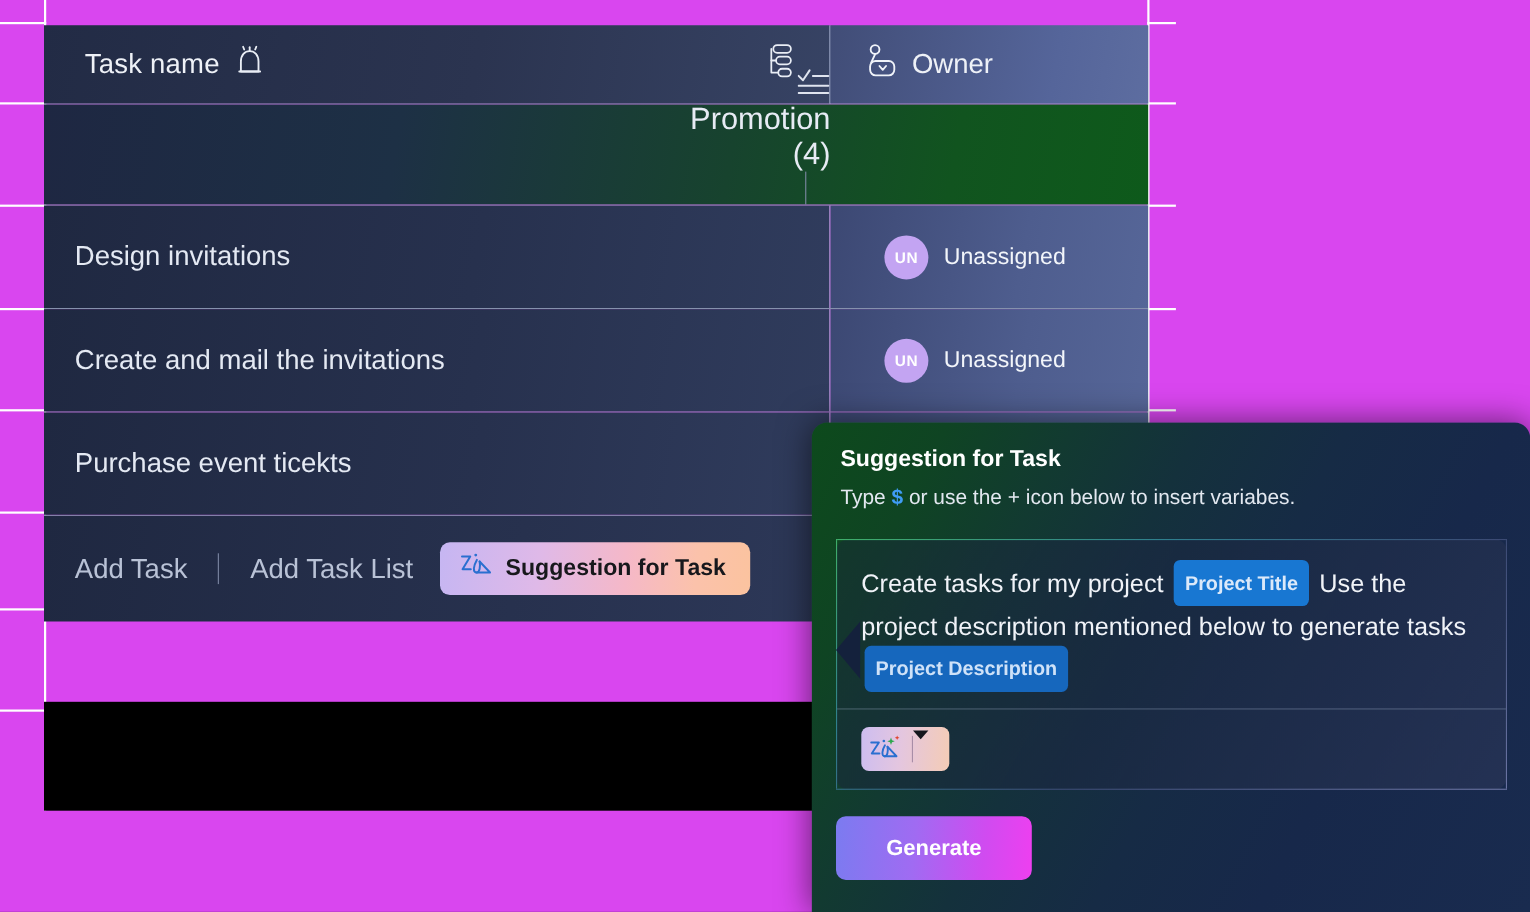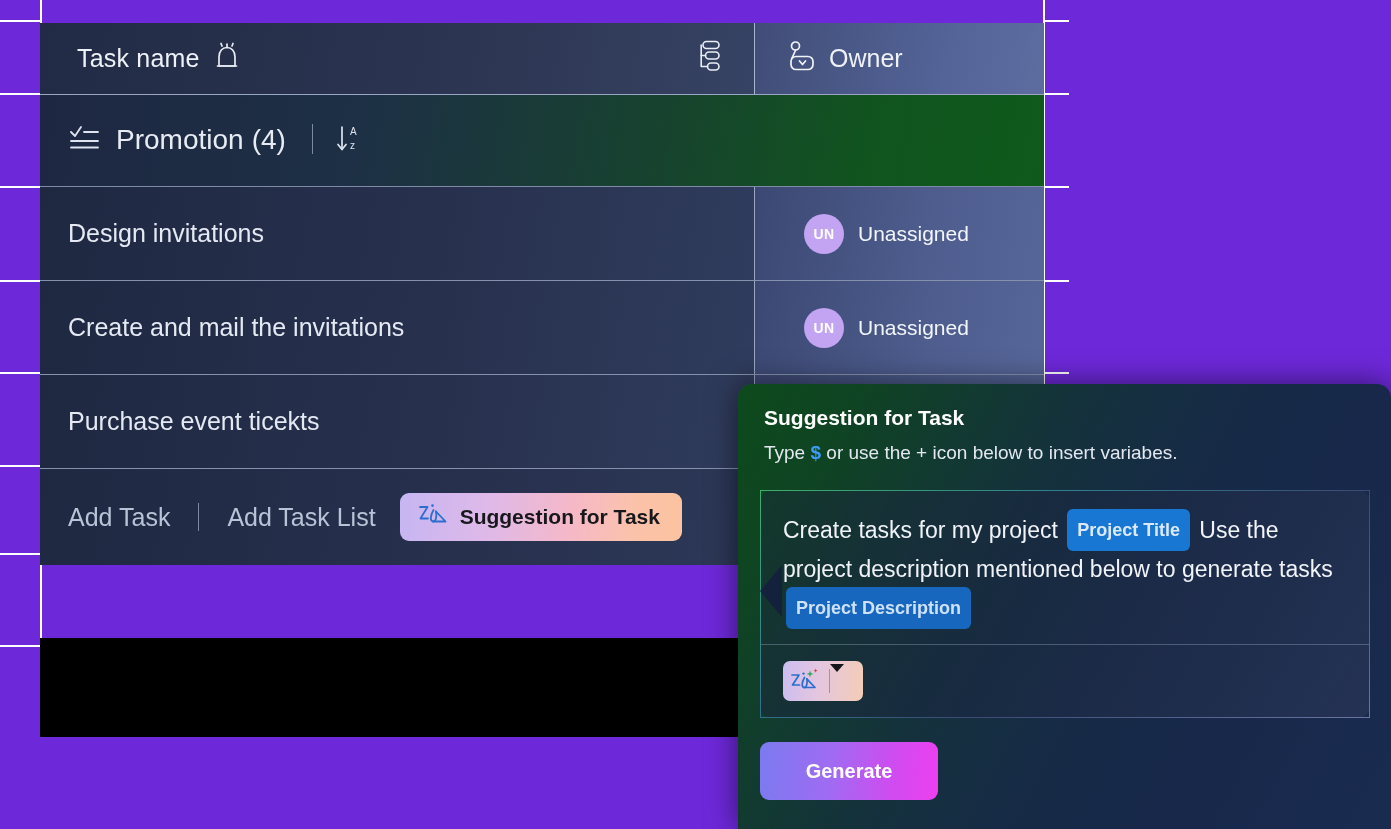--- a/index.html
+++ b/index.html
@@ -5,21 +5,21 @@
   * { box-sizing: border-box; margin: 0; padding: 0; }
   html, body {
     width: 1391px; height: 829px;
     background: #000000;
     font-family: "Liberation Sans", sans-serif;
     overflow: hidden;
   }
   #stage {
     position: relative;
     width: 1391px; height: 829px;
-    background: #6d28d9;
+    background: #d946ef;
   }
 
   
   .grid-line { position: absolute; background: #ffffff; }
   .v-left  { left: 40px;  top: 0;   width: 2px; height: 737px; }
   .v-right { left: 1043px;top: 0;   width: 2px; height: 661px; }
   .h-stub  { position: absolute; background: #ffffff; height: 2px; }
   .h-left  { left: 0; width: 42px; }
   .h-right { left: 1043px; width: 26px; }
 
@@ -59,21 +59,21 @@
   .hdr-ico-right { position: absolute; right: 30px; top: 50%; transform: translateY(-50%); }
 
   
   .grp {
     height: 92px;
     background: linear-gradient(100deg, #1e2742 0%, #1d3045 32%, #17432e 62%, #11541f 82%, #0e5a1b 100%);
     border-bottom: 1px solid #7f8aa6;
     align-items: center;
   }
   .grp .col-task, .grp .col-owner { background: transparent; }
-  .grp .col-task { display: flex; align-items: flex-start; padding-left: 30px; }
+  .grp .col-task { display: flex; align-items: flex-end; padding-left: 30px; flex-direction: column; }
   .grp-label { color: #e7ebf4; font-size: 28px; font-weight: 400; margin-left: 16px; }
   .grp-div {
     width: 1px; height: 30px; background: #7d88a4; margin: 0 22px 0 26px;
   }
 
   
   .trow { height: 94px; border-bottom: 1px solid #8691ad; }
   .trow .col-task {
     display: flex; align-items: center; padding-left: 28px;
     background: linear-gradient(100deg, #1f2841 0%, #27314e 55%, #303c5d 100%);

